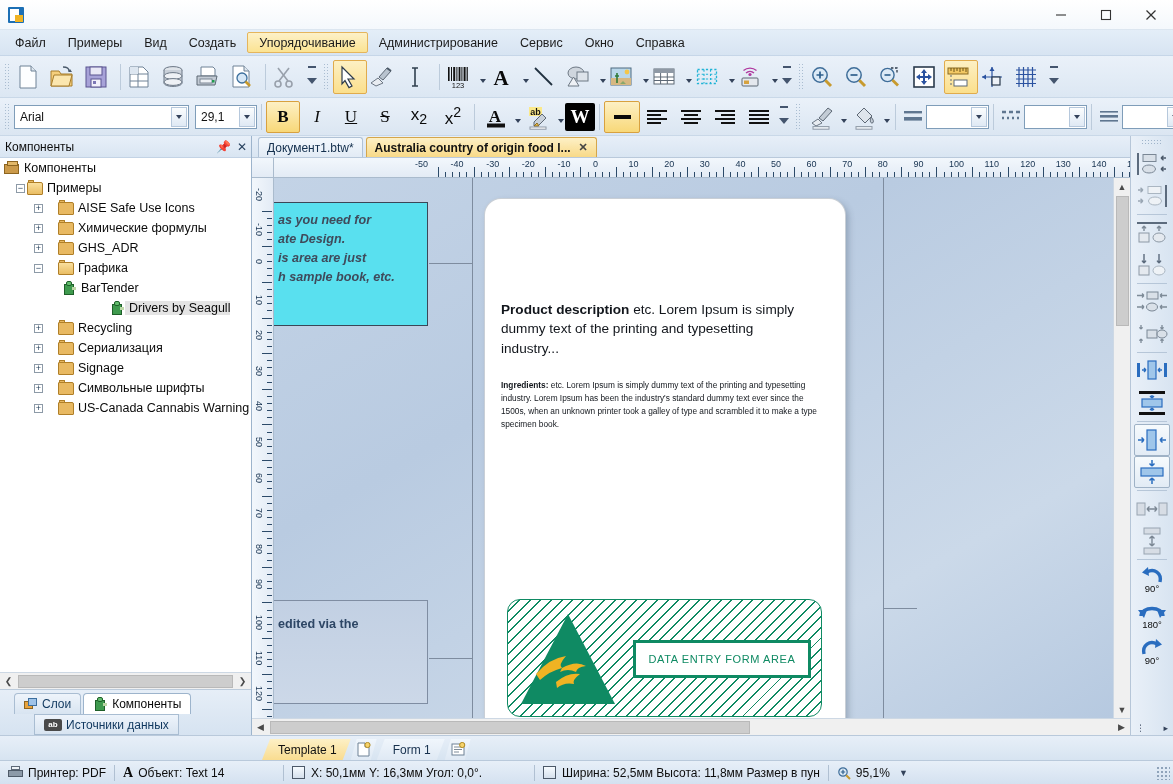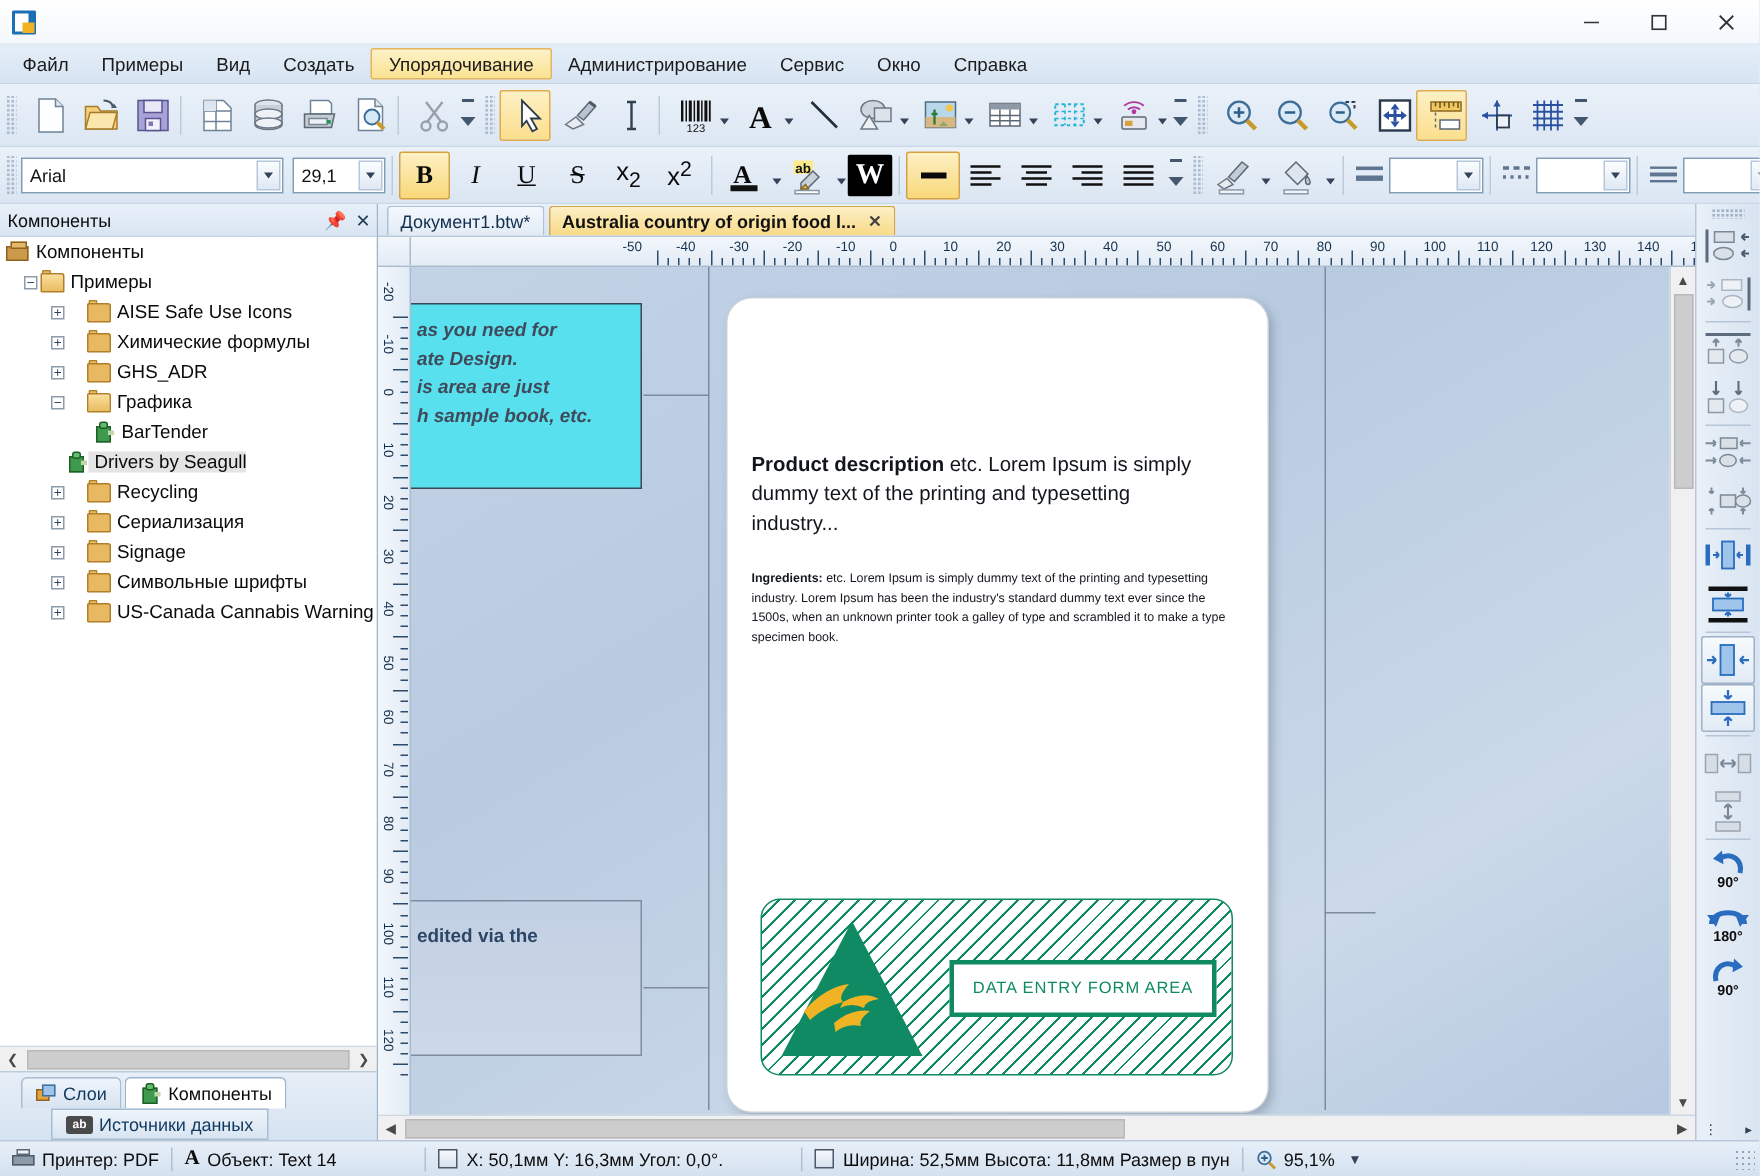--- a/index.html
+++ b/index.html
@@ -35,21 +35,21 @@
   .menu-item.active { background:linear-gradient(#fdf1c8,#fbe392); border:1px solid #e5b55c;
                       border-radius:2px; margin:2px 0; }
 
   
   .toolbar { display:flex; align-items:center; height:42px;
              background:linear-gradient(#eaf1f9,#dce7f3); border-bottom:1px solid #c9d8e8; }
   .grip { width:7px; height:26px; margin:0 3px 0 4px; flex:none;
           background-image:radial-gradient(circle, #9fb4ca 1px, transparent 1px);
           background-size:3px 3px; background-position:0 2px; opacity:.85; }
   .tbtn { width:34px; height:34px; border:1px solid transparent; border-radius:2px;
-          display:flex; align-items:center; justify-content:flex-end; flex:none; position:relative; }
+          display:flex; align-items:center; justify-content:flex-start; flex:none; position:relative; }
   .tbtn.on { background:linear-gradient(#fdf0c4,#fbdf8c); border-color:#e0ab4d; }
   .sep { width:1px; height:26px; background:#bccbdb; margin:0 4px; flex:none; }
   .caret { width:9px; height:34px; display:flex; align-items:flex-end; justify-content:center;
            padding-bottom:11px; flex:none; }
   .caret::after { content:""; border-left:3.5px solid transparent; border-right:3.5px solid transparent;
                   border-top:4px solid #34425a; }
   .tb-overflow { width:13px; height:34px; margin-left:2px; flex:none; position:relative; }
   .tb-overflow::before { content:""; position:absolute; top:6px; left:2px; width:8px; height:2px;
         border-top:2px solid #44556e; }
   .tb-overflow::after { content:""; position:absolute; top:18px; left:1px;
@@ -203,21 +203,21 @@
                 background:linear-gradient(90deg,#e9f0f8,#d8e4f1); border-left:1px solid #b6c6d8;
                 padding-top:3px; overflow:hidden; }
   .rgrip { width:22px; height:7px; flex:none; margin-bottom:2px;
            background-image:radial-gradient(circle, #9fb4ca 1px, transparent 1px); background-size:3px 3px; }
   .rbtn { width:36px; height:32px; display:flex; align-items:center; justify-content:center; flex:none;
           border:1px solid transparent; border-radius:2px; position:relative; }
   .rbtn.box { border-color:#9fb2c6; background:linear-gradient(#f6fafd,#e2ebf5); }
   .rsep { width:30px; height:1px; background:#b6c6d8; margin:2px 0; flex:none; }
   .rot { width:36px; height:36px; display:flex; flex-direction:column; align-items:center;
          justify-content:center; flex:none; }
-  .rot .deg { font-size:9.5px; font-weight:bold; color:#0c0c0c; line-height:1; margin-top:-1px;text-align:center; }
+  .rot .deg { font-size:9.5px; font-weight:normal; color:#0c0c0c; line-height:1; margin-top:-1px;text-align:center; }
   .rbottom { margin-top:auto; width:38px; height:14px; display:flex; align-items:center;
              justify-content:space-between; padding:0 3px; flex:none; font-size:9px; color:#33425a; }
 
   
   .tplbar { height:25px; display:flex; align-items:flex-end;
             background:linear-gradient(#e7eff8,#d7e4f1); border-top:1px solid #b9c9db; padding-left:262px; }
   .tplbar .inner { display:flex; align-items:flex-end; }
   .tpl { height:21px; display:flex; align-items:center; padding:0 10px 0 12px; font-size:12px;
          color:#17314e; position:relative; background:linear-gradient(#f0f6fc,#dfe9f4);
          border:1px solid #aabbcd; border-bottom:none; }
@@ -739,21 +739,21 @@
 
         <div class="tnode" style="padding-left:62px;">
           <div class="gicon">
               <i class="body"></i>
               <i class="head"></i>
               <i class="arm"></i>
             </div>
           <div class="lbl">BarTender</div>
         </div>
 
-        <div class="tnode" style="padding-left:44px;">
+        <div class="tnode" style="padding-left:98px;margin-left:12px;">
           <div class="gicon">
               <i class="body"></i>
               <i class="head"></i>
               <i class="arm"></i>
             </div>
           <div class="lbl sel">Drivers by Seagull</div>
         </div>
 
 
         <div class="tnode" style="padding-left:32px;">
@@ -1259,20 +1259,44 @@
         </svg>
         <span class="deg">90°</span>
       </div>
       <div class="rbottom">
         <span>⋮</span>
         <span>▸</span>
       </div>
     </div>
   </div>
 
+  <div class="tplbar">
+    <div class="inner">
+      <div class="tpl active skew">
+        <span>Template 1</span>
+      </div>
+      <div class="tplmini">
+        <svg width="15" height="15" viewBox="0 0 15 15">
+          <path d="M2 1h7l4 4v9H2z" fill="#fff" stroke="#6f8296"></path>
+          <path d="M9 1v4h4" fill="#dfe7ef" stroke="#6f8296"></path>
+          <circle cx="11.5" cy="3" r="2.6" fill="#f6d36b" stroke="#b08a22"></circle>
+        </svg>
+      </div>
+      <div class="tpl skew">
+        <span>Form 1</span>
+      </div>
+      <div class="tplmini">
+        <svg width="16" height="15" viewBox="0 0 16 15">
+          <rect x="2" y="2" width="12" height="11" fill="#fff" stroke="#6f8296"></rect>
+          <path d="M4 5h8M4 7.5h8M4 10h5" stroke="#7f8c99"></path>
+          <circle cx="12.2" cy="3" r="2.6" fill="#f6d36b" stroke="#b08a22"></circle>
+        </svg>
+      </div>
+    </div>
+  </div>
 
   <div class="statusbar">
     <div class="sb-cell">
       <span class="printer-ico">
           <i class="p"></i>
           <i class="s"></i>
         </span>
       <span>Принтер: PDF</span>
     </div>
     <div class="sb-sep"></div>

